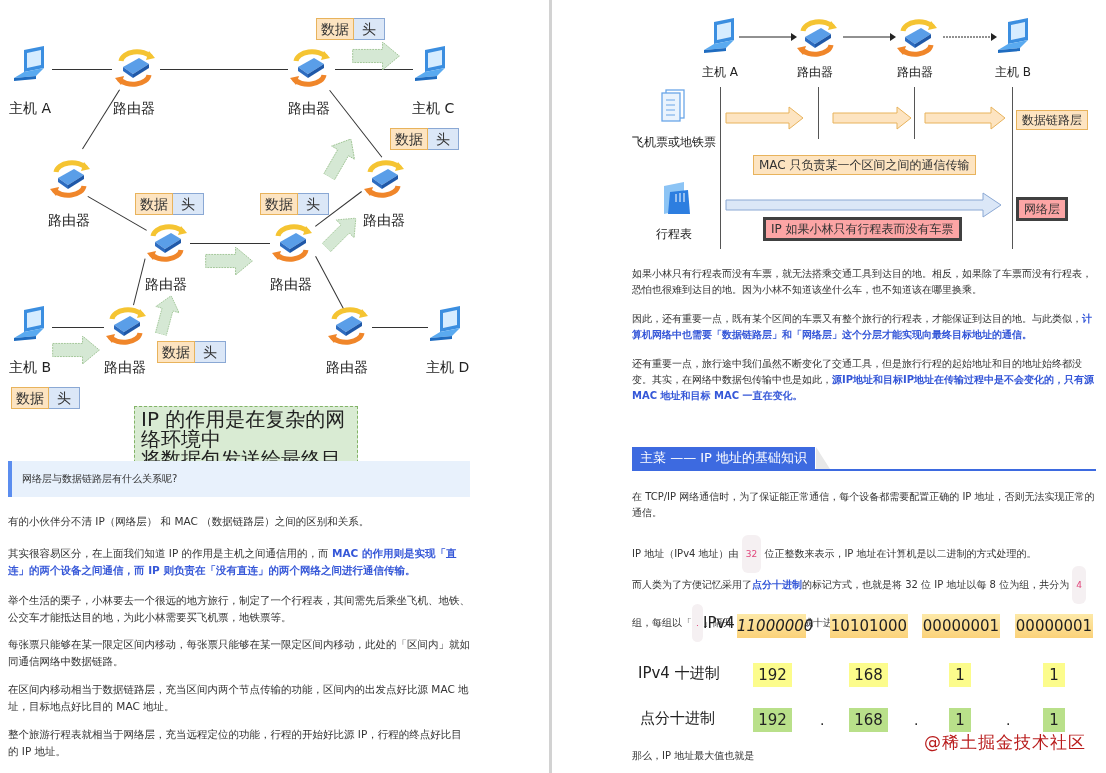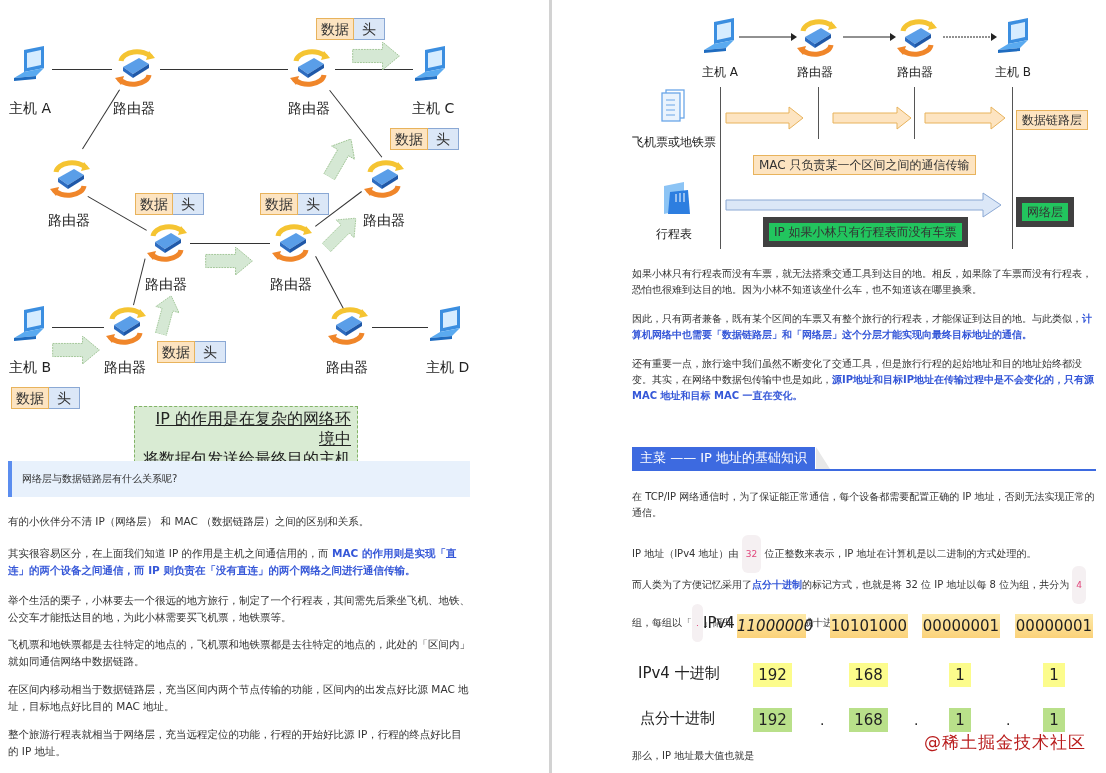--- a/index.html
+++ b/index.html
@@ -11,27 +11,27 @@
   .page-right { left: 554px; width: 552px; }
   .divider { position: absolute; top: 0; width: 3px; height: 773px; background: #d2d2d2; }
   .diag-label { position: absolute; font-size: 14px; color: #222; white-space: nowrap; }
   .line { position: absolute; background: #333; height: 1px; transform-origin: 0 0; }
   .vline { position: absolute; background: #555; width: 1px; }
   .packet { position: absolute; display: flex; font-size: 14px; height: 22px; line-height: 20px; }
   .packet .d { background: #fde4c1; border: 1px solid #e8b35c; padding: 0 4px; color: #333; }
   .packet .h { background: #dbe7f7; border: 1px solid #8aa8d4; border-left: none; padding: 0 8px; color: #333; }
   .router { position: absolute; width: 44px; height: 42px; }
   .laptop { position: absolute; width: 40px; height: 42px; }
-  .green-box { position: absolute; background: #d9ebd3; border: 1px dashed #82b366; font-size: 16px; text-align: right; line-height: 20px; padding: 2px 6px; color: #222; text-decoration: underline; }
+  .green-box { position: absolute; background: #d9ebd3; border: 1px dashed #82b366; font-size: 20px; text-align: left; line-height: 20px; padding: 2px 6px; color: #222; }
   .quote { position: absolute; left: 8px; top: 461px; width: 462px; height: 36px; background: #e8f1fc; border-left: 4px solid #5b8def; font-size: 10px; line-height: 36px; padding-left: 10px; color: #333; }
   .para { position: absolute; font-size: 10.5px; line-height: 17px; color: #333; }
   .blue { color: #3557d8; font-weight: bold; }
   .code { display: inline-block; background: #f5f0f2; color: #e0457b; padding: 12px 4px; border-radius: 6px; font-size: 9px; line-height: 14px; }
   .tag-orange { position: absolute; background: #fde4c1; border: 1px solid #e8b35c; font-size: 12px; line-height: 16px; padding: 1px 5px; color: #333; }
-  .tag-blue { position: absolute; background: #22c55e; border: 6px solid #404040; font-size: 12px; line-height: 16px; padding: 1px 5px; color: #333; }
+  .tag-blue { position: absolute; background: #fca5a5; border: 3px solid #404040; font-size: 12px; line-height: 16px; padding: 1px 5px; color: #333; }
   .section-head { position: absolute; left: 632px; top: 447px; width: 464px; height: 24px; border-bottom: 2px solid #3d6ae0; }
   .section-head .title { position: absolute; left: 0; top: 0; height: 22px; background: #3d6ae0; color: #fff; font-size: 13px; line-height: 22px; padding: 0 8px; }
   .section-head .shade { position: absolute; left: 184px; top: 0; width: 0; height: 0; border-left: 14px solid #e8e8e8; border-top: 22px solid transparent; }
   .ip-label { position: absolute; font-size: 15px; color: #222; }
   .bin-cell { position: absolute; height: 24px; line-height: 24px; font-size: 15px; text-align: center; background: linear-gradient(#fde9a8, #fbd27a); color: #222; }
   .dec-cell { position: absolute; height: 24px; line-height: 24px; font-size: 15px; text-align: center; background: #fcfc8c; color: #222; }
   .dot-cell { position: absolute; height: 24px; line-height: 24px; font-size: 15px; text-align: center; background: #b9e08a; color: #222; }
   .dot-sep { position: absolute; font-size: 14px; color: #222; }
   .watermark { position: absolute; left: 924px; top: 731px; font-size: 17px; color: #b91c1c; letter-spacing: 1px; }
 </style>
@@ -191,21 +191,21 @@
   <div class="para" style="left:8px;top:513px;width:462px;">
     <span>有的小伙伴分不清 IP（网络层） 和 MAC （数据链路层）之间的区别和关系。</span>
   </div>
   <div class="para" style="left:8px;top:545px;width:462px;">
     <span>其实很容易区分，在上面我们知道 IP 的作用是主机之间通信用的，而 </span><span class="blue">MAC 的作用则是实现「直连」的两个设备之间通信，而 IP 则负责在「没有直连」的两个网络之间进行通信传输。</span>
   </div>
   <div class="para" style="left:8px;top:592px;width:462px;">
     <span>举个生活的栗子，小林要去一个很远的地方旅行，制定了一个行程表，其间需先后乘坐飞机、地铁、公交车才能抵达目的地，为此小林需要买飞机票，地铁票等。</span>
   </div>
   <div class="para" style="left:8px;top:636px;width:462px;">
-    <span>飞机票和地铁票都是去往特定的地点的，飞机票和地铁票都是去往特定的地点的，此处的「区间内」就如同通信网络中数据链路。</span>
+    <span>每张票只能够在某一限定区间内移动，每张票只能够在某一限定区间内移动，此处的「区间内」就如同通信网络中数据链路。</span>
   </div>
   <div class="para" style="left:8px;top:681px;width:462px;">
     <span>在区间内移动相当于数据链路层，充当区间内两个节点传输的功能，区间内的出发点好比源 MAC 地址，目标地点好比目的 MAC 地址。</span>
   </div>
   <div class="para" style="left:8px;top:726px;width:462px;">
     <span>整个旅游行程表就相当于网络层，充当远程定位的功能，行程的开始好比源 IP，行程的终点好比目的 IP 地址。</span>
   </div>
 </div>
 
 <div class="divider" style="left:549px;"></div>
@@ -274,21 +274,21 @@
 <svg class="abs" style="left:725px;top:192px;width:280px;height:26px;">
   <polygon points="1,8 258,8 258,1 276,13 258,25 258,18 1,18" fill="#dbe7f7" stroke="#8aa8d4"></polygon>
 </svg>
 <div class="tag-blue" style="left:1016px;top:197px;">网络层</div>
 <div class="tag-blue" style="left:763px;top:217px;">IP 如果小林只有行程表而没有车票</div>
 
 <div class="para" style="left:632px;top:266px;width:466px;font-size:10px;line-height:16px;">
   <span>如果小林只有行程表而没有车票，就无法搭乘交通工具到达目的地。相反，如果除了车票而没有行程表，恐怕也很难到达目的地。因为小林不知道该坐什么车，也不知道该在哪里换乘。</span>
 </div>
 <div class="para" style="left:632px;top:311px;width:466px;font-size:10px;line-height:16px;">
-  <span>因此，只有两者兼备，既有某个区间的车票又有整个旅行的行程表，才能保证到达目的地。与此类似，</span><span class="blue">计算机网络中也需要「数据链路层」和「网络层」这个分层才能实现向最终目标地址的通信。</span>
+  <span>因此，还有重要一点，既有某个区间的车票又有整个旅行的行程表，才能保证到达目的地。与此类似，</span><span class="blue">计算机网络中也需要「数据链路层」和「网络层」这个分层才能实现向最终目标地址的通信。</span>
 </div>
 <div class="para" style="left:632px;top:356px;width:466px;font-size:10px;line-height:16px;">
   <span>还有重要一点，旅行途中我们虽然不断变化了交通工具，但是旅行行程的起始地址和目的地址始终都没变。其实，在网络中数据包传输中也是如此，</span><span class="blue">源IP地址和目标IP地址在传输过程中是不会变化的，只有源 MAC 地址和目标 MAC 一直在变化。</span>
 </div>
 
 <div class="section-head">
   <div class="title">主菜 —— IP 地址的基础知识</div>
   <div class="shade"></div>
 </div>
 

